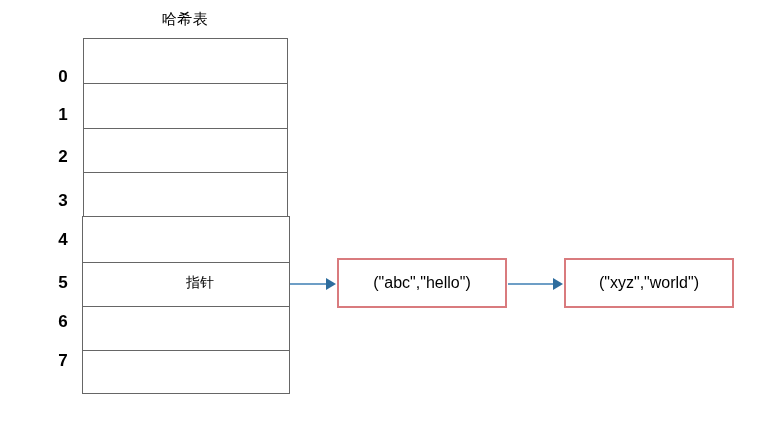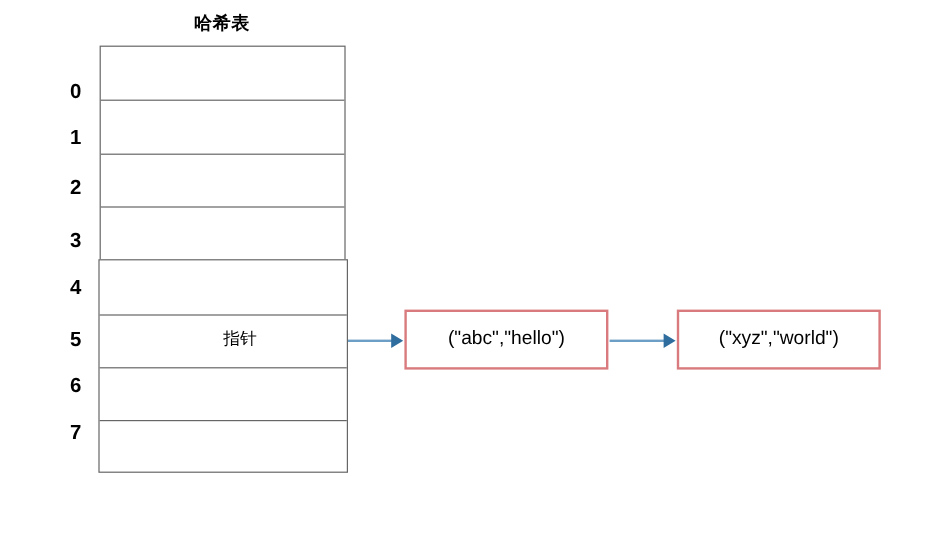--- a/index.html
+++ b/index.html
@@ -19,21 +19,21 @@
   }
 
   
   .title {
     position: absolute;
     left: 123px;
     top: 10px;
     width: 124px;
     text-align: center;
     font-size: 15px;
-    font-weight: bold;
+    font-weight: normal;
     color: #000000;
     letter-spacing: 0.5px;
   }
 
   
   .table-half {
     position: absolute;
     box-sizing: border-box;
     border: 1.6px solid #666666;
     background: #ffffff;

